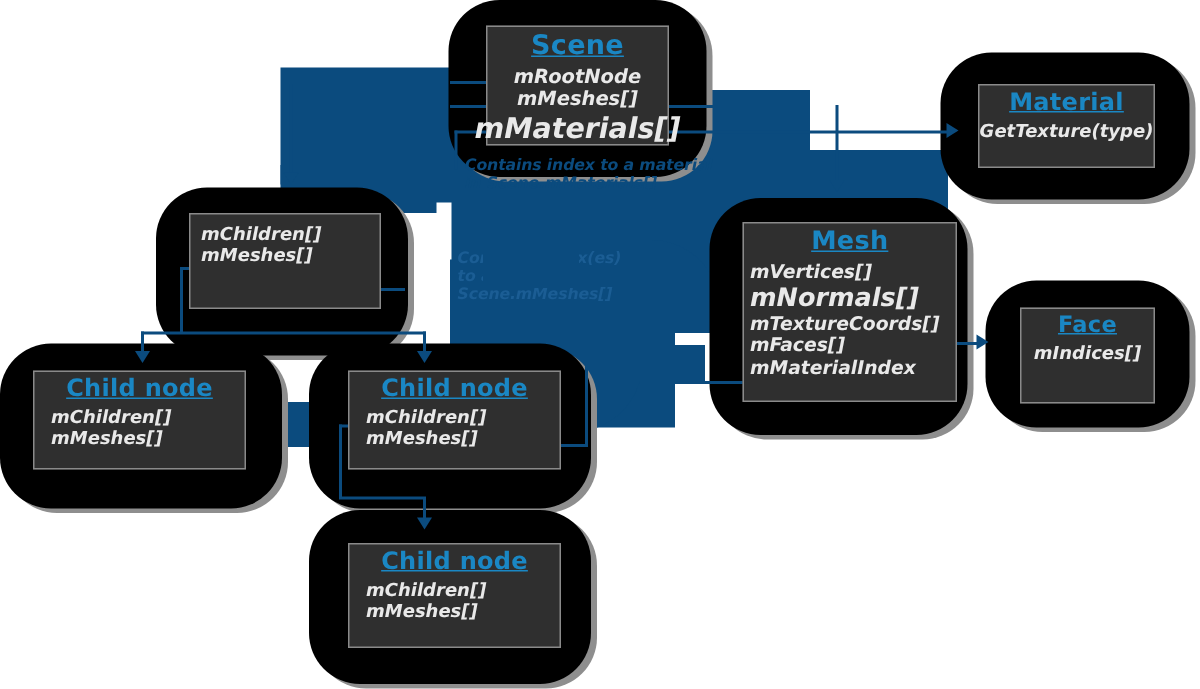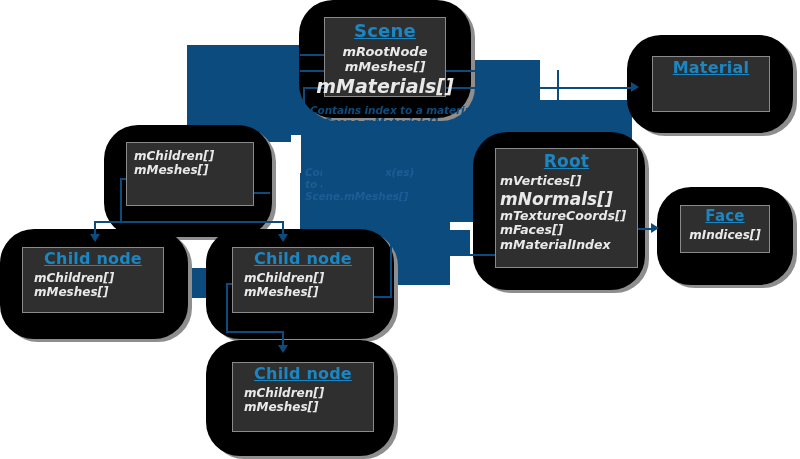--- a/index.html
+++ b/index.html
@@ -148,41 +148,44 @@
     <div class="title" style="font-size:18px;">Scene</div>
     <div class="fields">
       <div class="fld" style="font-size:13px;text-align:center;">mRootNode</div>
       <div class="fld" style="font-size:13px;">mMeshes[]</div>
       <div class="fld" style="font-size:19px;">mMaterials[]</div>
     </div>
   </div>
 
   <div class="panel" style="left:652px;top:56px;width:118px;height:56px;padding-top:3px;">
     <div class="title" style="font-size:16px;">Material</div>
+    <div class="fields">
+      <div class="fld" style="font-size:12px;">GetTexture(type)</div>
+    </div>
   </div>
 
   <div class="panel left" style="left:126px;top:142px;width:128px;height:64px;padding-top:3px;">
     <div class="fields">
       <div class="fld" style="font-size:12px;">mChildren[]</div>
       <div class="fld" style="font-size:12px;">mMeshes[]</div>
     </div>
   </div>
 
   <div class="panel left" style="left:495px;top:148px;width:143px;height:120px;padding-top:4px;">
-    <div class="title" style="font-size:17px;">Root</div>
+    <div class="title" style="font-size:17px;">Mesh</div>
     <div class="fields" style="padding-left:8px;">
       <div class="fld" style="font-size:12.5px;">mVertices[]</div>
       <div class="fld" style="font-size:17px;">mNormals[]</div>
       <div class="fld" style="font-size:12.5px;">mTextureCoords[]</div>
       <div class="fld" style="font-size:12.5px;">mFaces[]</div>
       <div class="fld" style="font-size:12.5px;">mMaterialIndex</div>
     </div>
   </div>
 
-  <div class="panel" style="left:680px;top:205px;width:90px;height:48px;padding-top:3px;">
+  <div class="panel" style="left:680px;top:205px;width:90px;height:64px;padding-top:3px;">
     <div class="title" style="font-size:15px;">Face</div>
     <div class="fields">
       <div class="fld" style="font-size:12px;">mIndices[]</div>
     </div>
   </div>
 
   <div class="panel left" style="left:22px;top:247px;width:142px;height:66px;padding-top:3px;">
     <div class="title" style="font-size:16px;">Child node</div>
     <div class="fields" style="padding-left:22px;">
       <div class="fld" style="font-size:12px;">mChildren[]</div>

